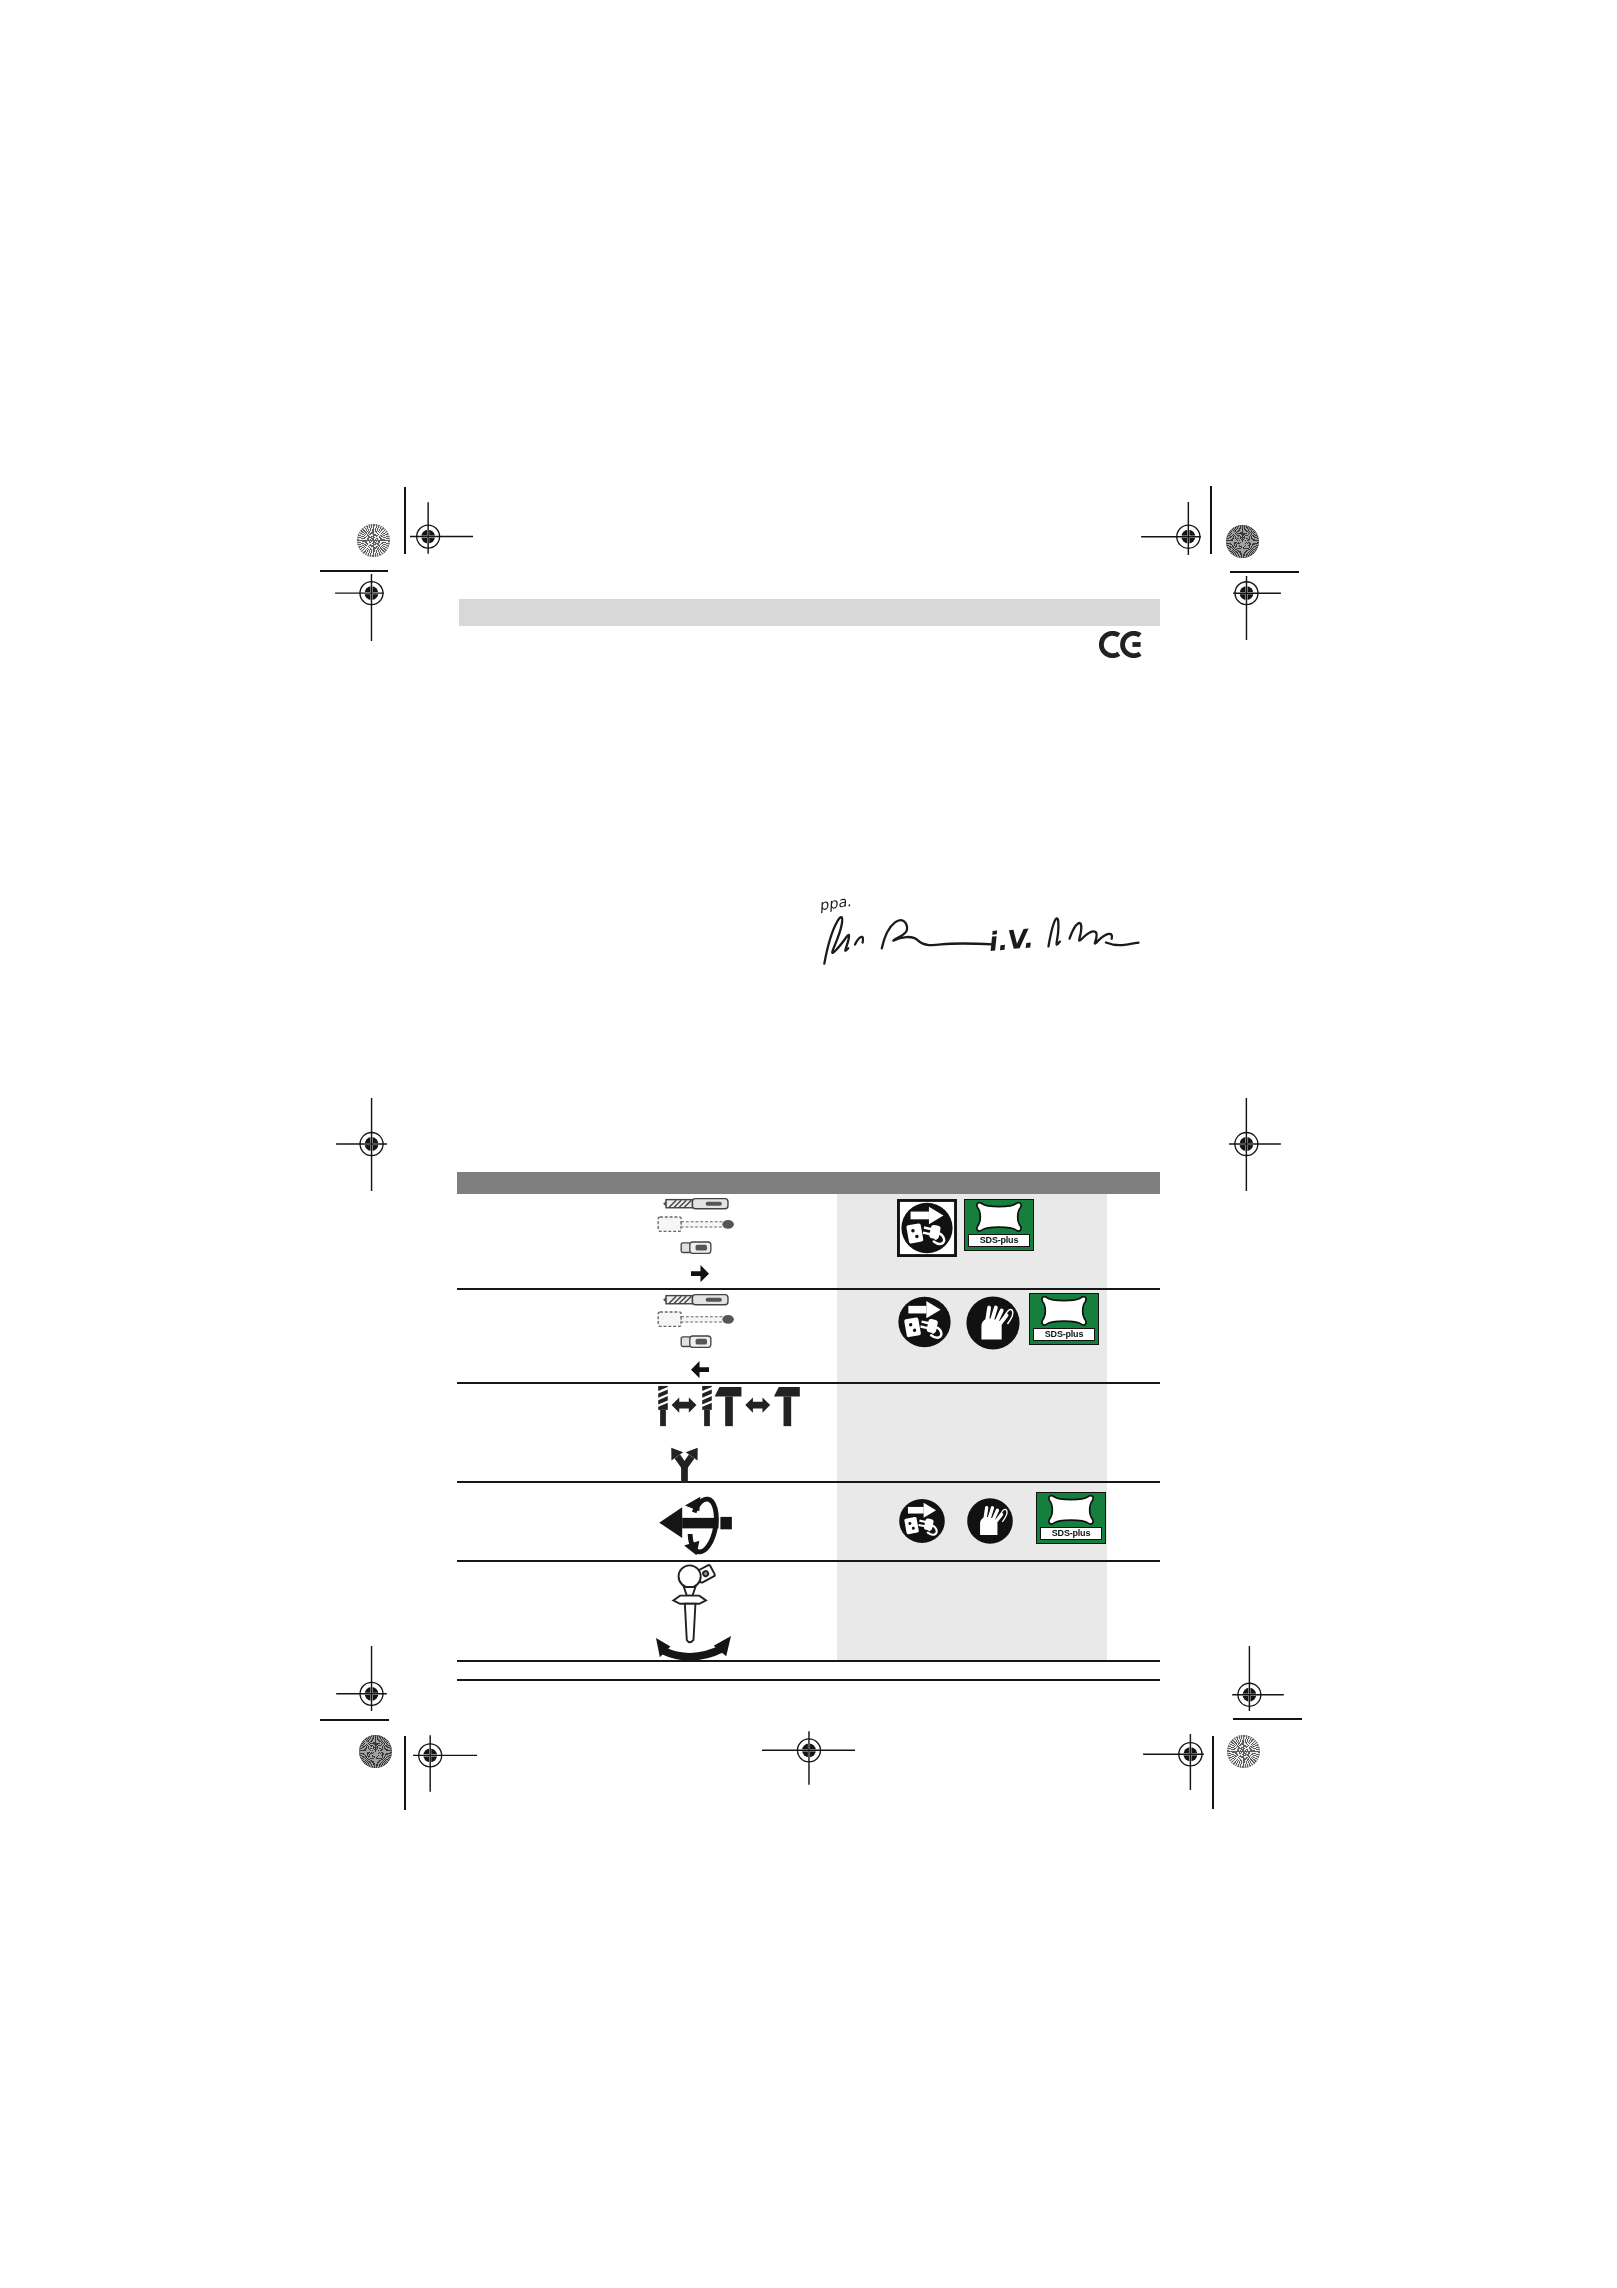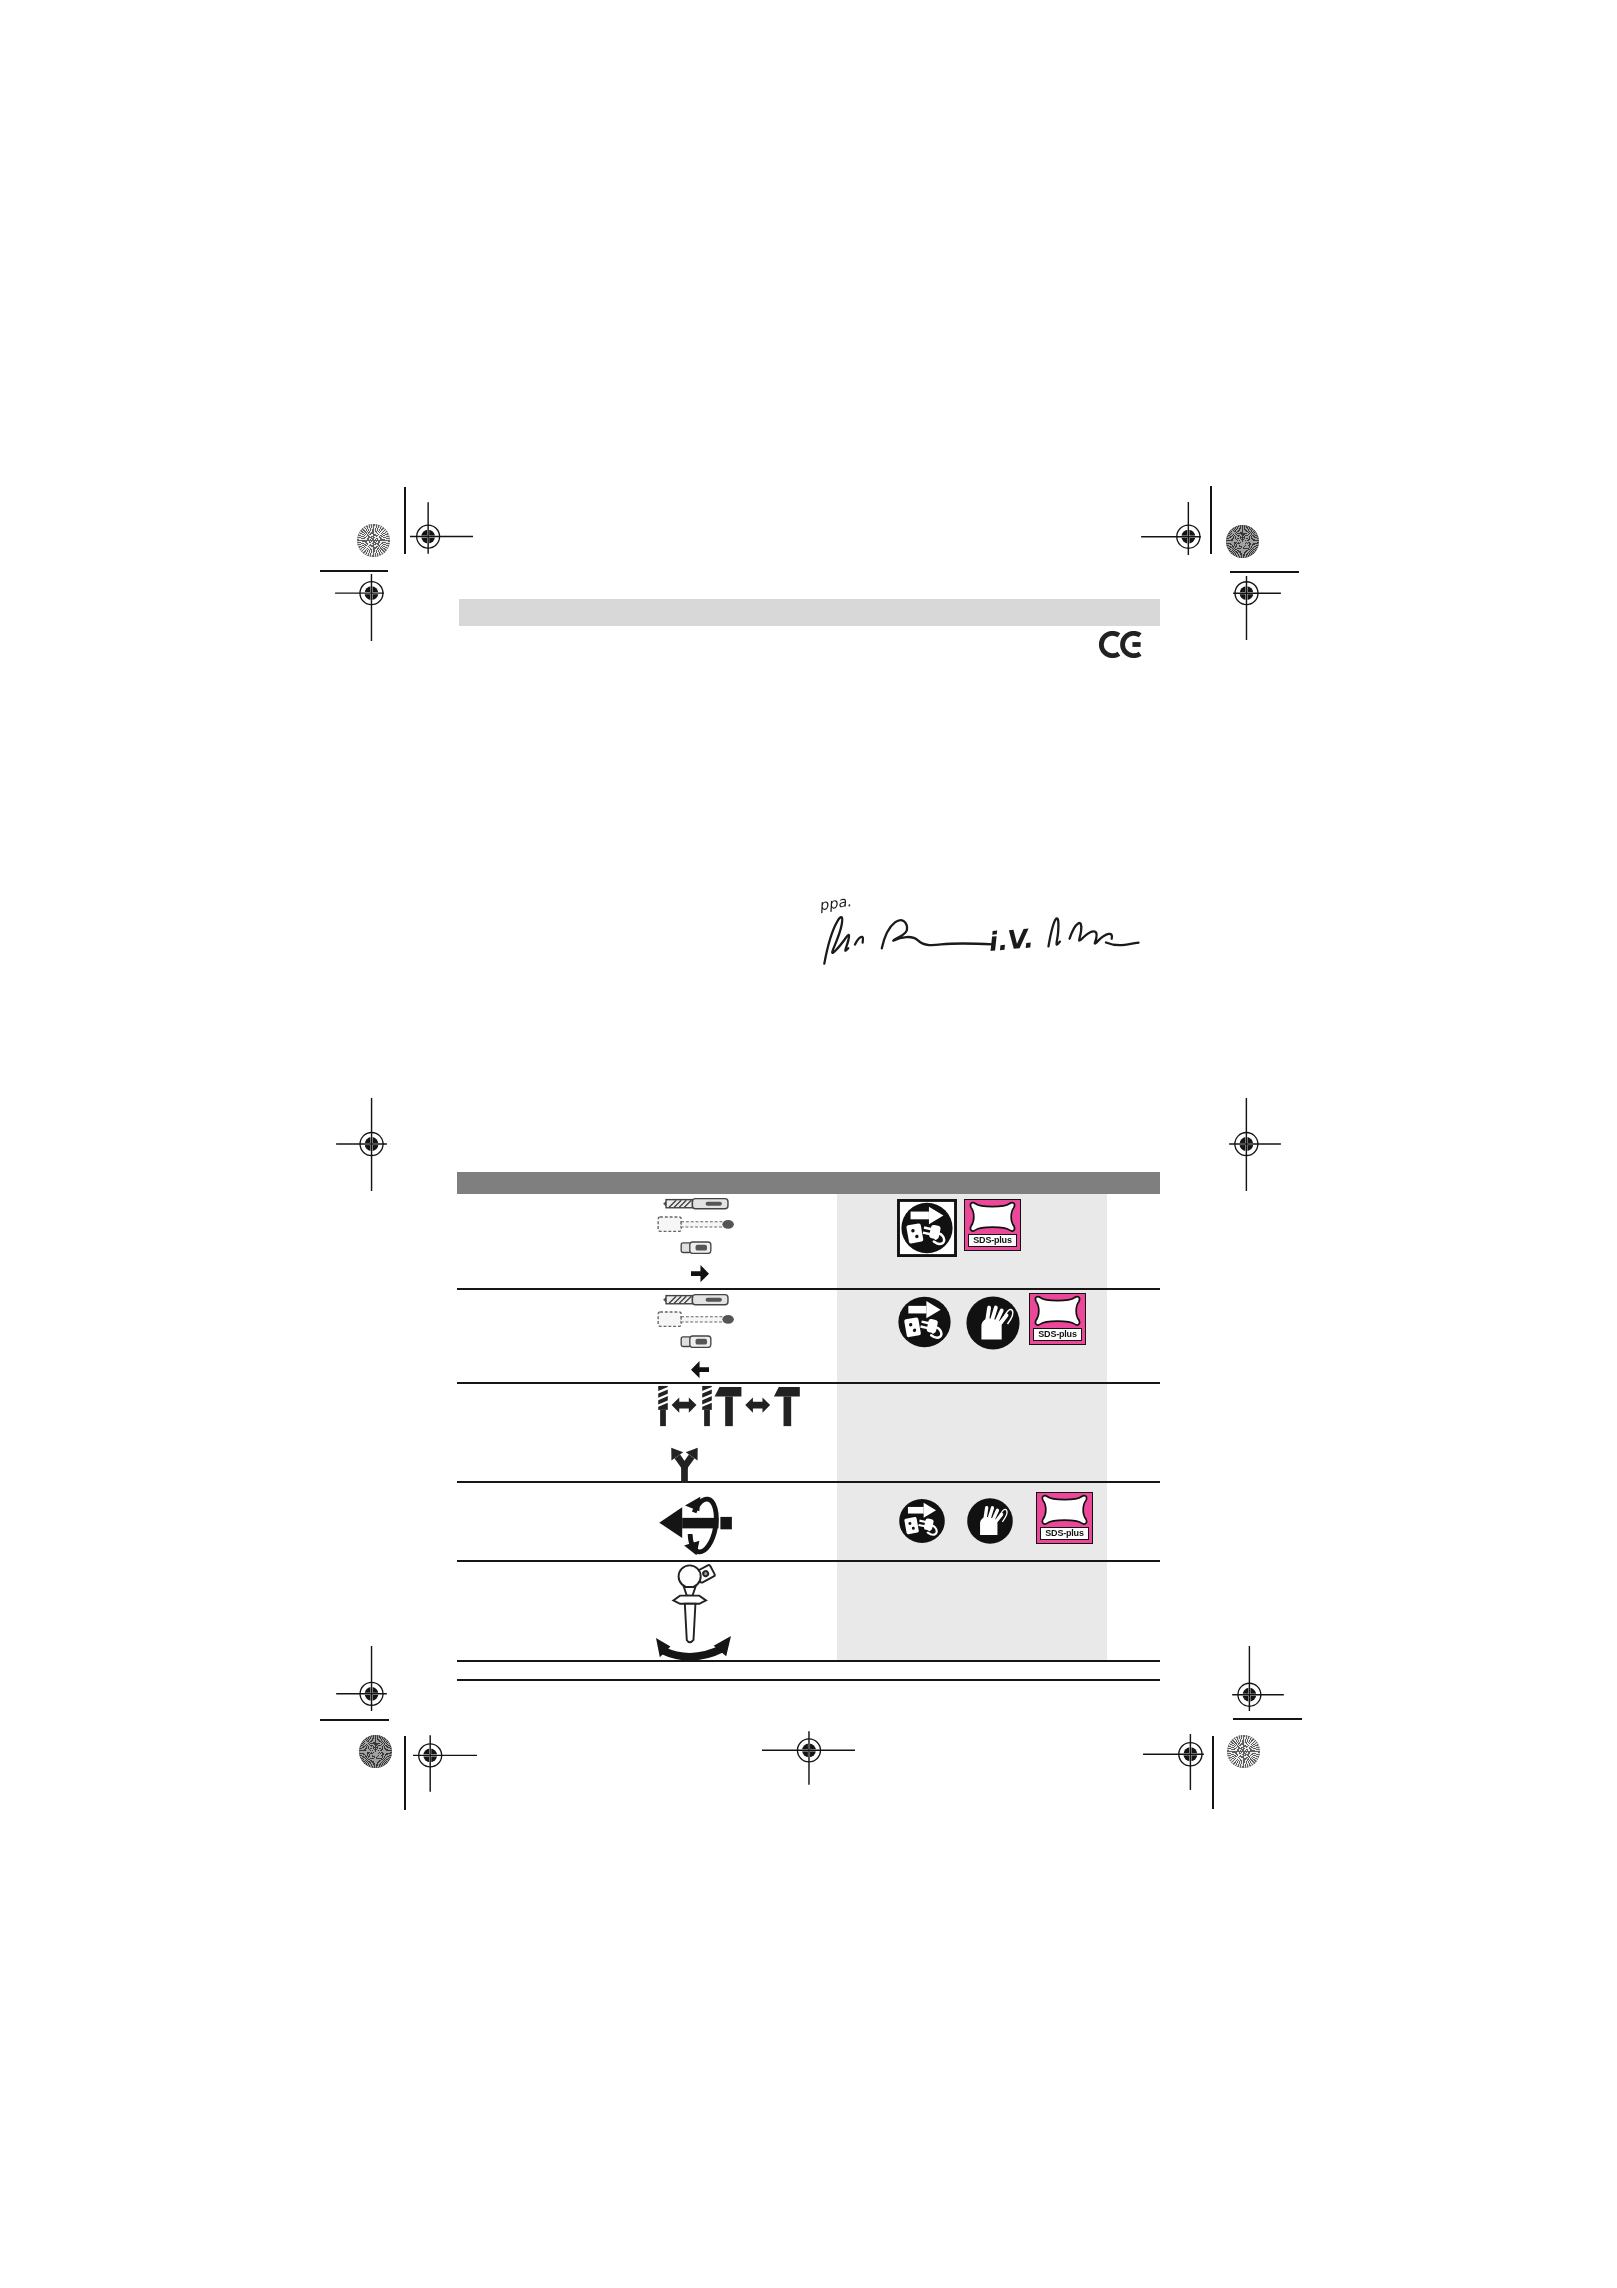--- a/index.html
+++ b/index.html
@@ -24,22 +24,22 @@
     box-shadow: inset 0 0 1.9px #333; }
 
   .bar-top { position:absolute; left:459px; top:599px; width:701px; height:27px; }
 
   .table-header { position:absolute; left:457px; top:1172px; width:703px; height:22px; }
   .panel { position:absolute; left:837px; top:1194px; width:270px; height:466px; }
   .divider { position:absolute; left:457px; width:703px; height:1.9px; background:#161616; }
 
   .picto { position:absolute; }
 
-  .sds-icon { position:absolute; border:1.9px solid #111; background:#ec4899;
-    display:flex; flex-direction:column; width:57px; height:52px; }
+  .sds-icon { position:absolute; border:1.9px solid #111; background:#15803d;
+    display:flex; flex-direction:column; width:70px; height:52px; }
   .sds-hide { flex:1; width:100%; }
   .sds-label { margin:0 2.9px 2.9px 2.9px; background:#fff; border:1.4px solid #111;
     font:bold 9px/11.5px "Liberation Sans", sans-serif; text-align:center;
     letter-spacing:-0.2px; color:#111; }
 
   .sig-wrap { position:absolute; left:797px; top:887px; width:365px; height:91px; }
   .sig-wrap svg { position:absolute; left:0; top:0; }
   .hand { position:absolute; font-family:"DejaVu Sans", sans-serif; font-style:italic; color:#1a1a1a; }
   .hand.ppa { left:23px; top:7.7px; font-size:14.4px; transform:rotate(-8deg); }
   .hand.iv  { left:192px; top:38px; font-size:26px; font-weight:bold; transform:rotate(-5deg); }

